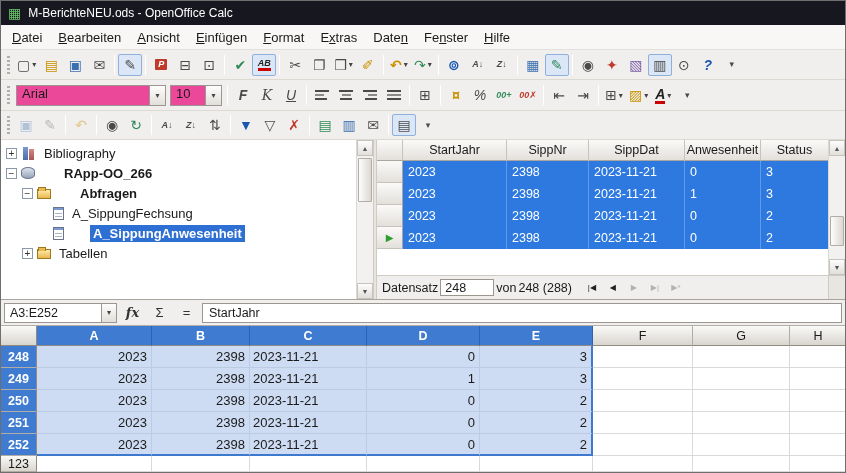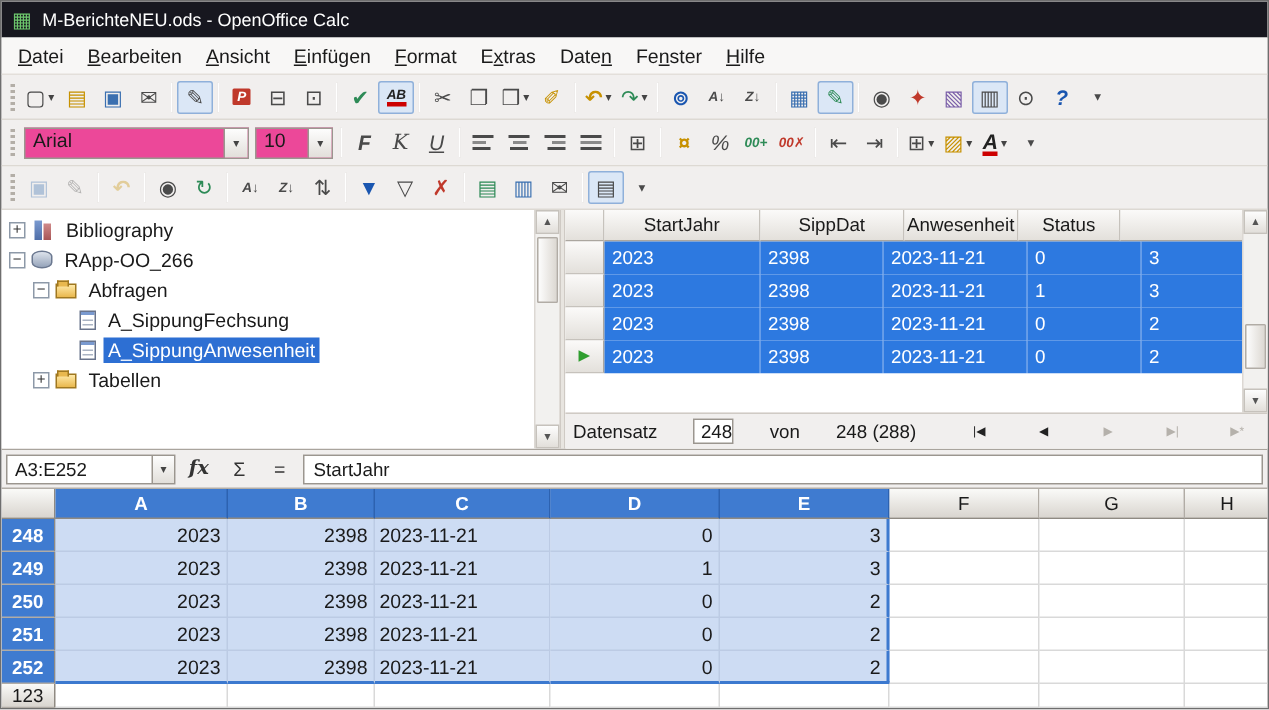--- a/index.html
+++ b/index.html
@@ -51,21 +51,21 @@
   .lv0 { padding-left: 5px; } .lv1 { padding-left: 21px; } .lv2 { padding-left: 37px; }
   .exp { width: 11px; height: 11px; border: 1px solid #8d99a8; background: #fff; font-size: 10px; line-height: 9px; text-align: center; color: #333; flex: none; margin-right: 4px; }
   .exp:empty { visibility: hidden; }
   .tico { width: 15px; height: 13px; margin-right: 5px; flex: none; position: relative; }
   .ico-books { background: linear-gradient(#7a9ad0,#4f6ea8) , linear-gradient(#d08a8a,#a85555); background-size: 5px 13px, 5px 11px; background-position: 2px 0, 8px 2px; background-repeat: no-repeat; }
   .ico-db { width: 14px; height: 12px; background: linear-gradient(#dde3ec,#96a4ba); border: 1px solid #6b7890; border-radius: 7px / 4px; }
   .ico-folder { width: 14px; height: 10px; margin-top: 2px; background: linear-gradient(#ffe9a8,#e9b84e); border: 1px solid #a07820; position: relative; }
   .ico-folder::before { content: ""; position: absolute; top: -3px; left: 0; width: 6px; height: 3px; background: #e9b84e; border: 1px solid #a07820; border-bottom: none; }
   .ico-query { width: 11px; height: 13px; background: #fff; border: 1px solid #69748c; box-shadow: inset 0 2px 0 #7a9ad0; background-image: linear-gradient(#aab4c4,#aab4c4),linear-gradient(#aab4c4,#aab4c4); background-size: 7px 1px,7px 1px; background-position: 1px 5px,1px 8px; background-repeat: no-repeat; }
   .tlabel { padding: 1px 3px; }
-  .tlabel.bold { font-weight: normal; }
+  .tlabel.bold { font-weight: bold; margin-left: 21px; }
   .tlabel.sel { background: #2d6fd3; color: #fff; }
 
   .splitter { width: 4px; flex: none; background: #e8e5e0; border-left: 1px solid #cfcac4; border-right: 1px solid #cfcac4; }
 
   .grid-pane { flex: 1; display: flex; flex-direction: column; background: #fff; min-width: 0; }
   .grid-area { flex: 1; display: flex; min-height: 0; }
   .grid-table { flex: 1; display: flex; flex-direction: column; min-width: 0; }
   .ghead { height: 21px; flex: none; display: flex; }
   .gh { background: linear-gradient(#fbfaf9,#e3e0db); border-right: 1px solid #c6c2bc; border-bottom: 1px solid #aba69f; display: flex; align-items: center; justify-content: center; font-size: 12.5px; flex: none; }
   .gh.fill { flex: 1; border-right: none; }
@@ -77,21 +77,21 @@
   .ptr { color: #2f9e2f; font-size: 10px; }
   .gfill { flex: 1; background: #fff; }
 
   .vscroll { width: 17px; flex: none; background: #f2f1ef; border-left: 1px solid #dcd8d3; display: flex; flex-direction: column; }
   .sarr { height: 16px; flex: none; background: linear-gradient(#fdfdfd,#e2dfda); border: 1px solid #c6c2bc; display: flex; align-items: center; justify-content: center; font-size: 7px; color: #555; }
   .strack { flex: 1; position: relative; }
   .sthumb { position: absolute; left: 1px; right: 1px; background: linear-gradient(90deg,#fdfdfd,#dcd8d2); border: 1px solid #b1aca5; border-radius: 1px; }
   .th-top { top: 2px; height: 44px; }
   .th-low { top: 58%; height: 30px; }
 
-  .navbar { height: 24px; flex: none; background: #f1efee; border-top: 1px solid #cfcac4; display: flex; align-items: center; gap: 24px; padding-left: 5px; font-size: 12.5px; }
+  .navbar { height: 24px; flex: none; background: #f1efee; border-top: 1px solid #cfcac4; display: flex; align-items: center; gap: 2px; padding-left: 5px; font-size: 12.5px; }
   .ninput { width: 54px; height: 17px; background: #fff; border: 1px solid #9b968f; padding-left: 4px; display: flex; align-items: center; }
   .ntotal { min-width: 62px; }
   .nbtn { width: 19px; height: 17px; border: 1px solid transparent; display: flex; align-items: center; justify-content: center; font-size: 8px; color: #222; flex: none; }
   .nbtn.off { color: #b5b1ab; }
   .navcorner { width: 17px; align-self: stretch; background: #e9e6e2; border-left: 1px solid #cfcac4; margin-left: auto; }
 
   
   .fbar { height: 26px; flex: none; background: #f1efee; border-bottom: 1px solid #b3aea7; display: flex; align-items: center; gap: 4px; padding: 0 3px; }
   .namebox { width: 113px; height: 20px; background: #fff; border: 1px solid #9b968f; display: flex; align-items: center; padding-left: 5px; font-size: 12.5px; }
   .namebox .carr { margin-left: auto; width: 15px; align-self: stretch; background: linear-gradient(#fdfdfd,#e2dfda); border-left: 1px solid #9b968f; display: flex; align-items: center; justify-content: center; font-size: 8px; color: #444; }
@@ -408,20 +408,21 @@
     </div>
 
     <div class="splitter"></div>
 
     <div class="grid-pane">
       <div class="grid-area">
         <div class="grid-table">
           <div class="ghead">
             <div class="gh ghandle"></div>
             <div class="gh gc1">StartJahr</div>
+            <div class="gh gc2">SippNr</div>
             <div class="gh gc3">SippDat</div>
             <div class="gh gc4">Anwesenheit</div>
             <div class="gh gc5">Status</div>
             <div class="gh fill"></div>
           </div>
           <div class="grow sel">
             <div class="handle"></div>
             <div class="gc gc1">2023</div>
             <div class="gc gc2">2398</div>
             <div class="gc gc3">2023-11-21</div>

